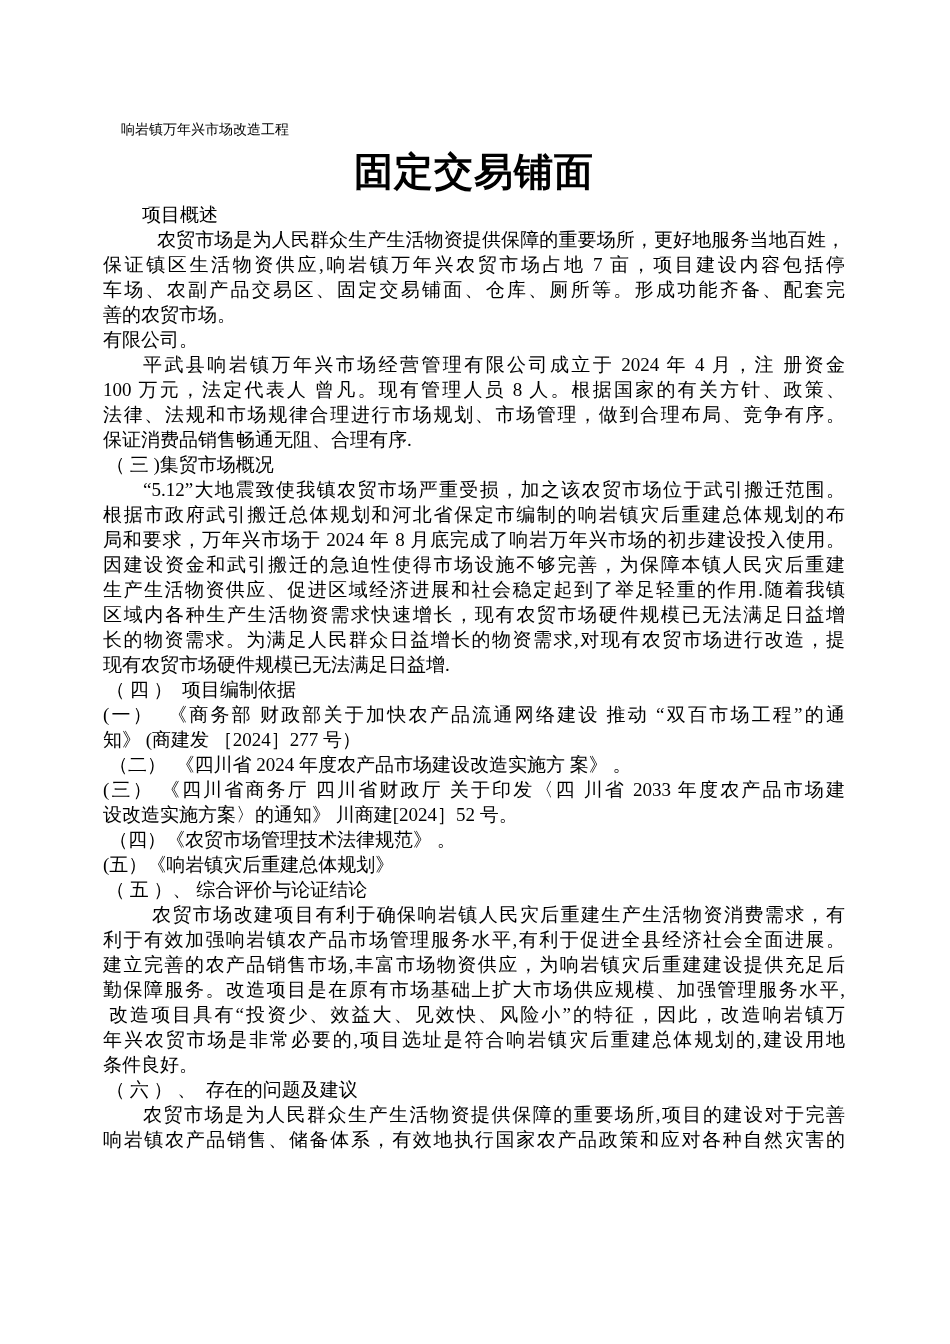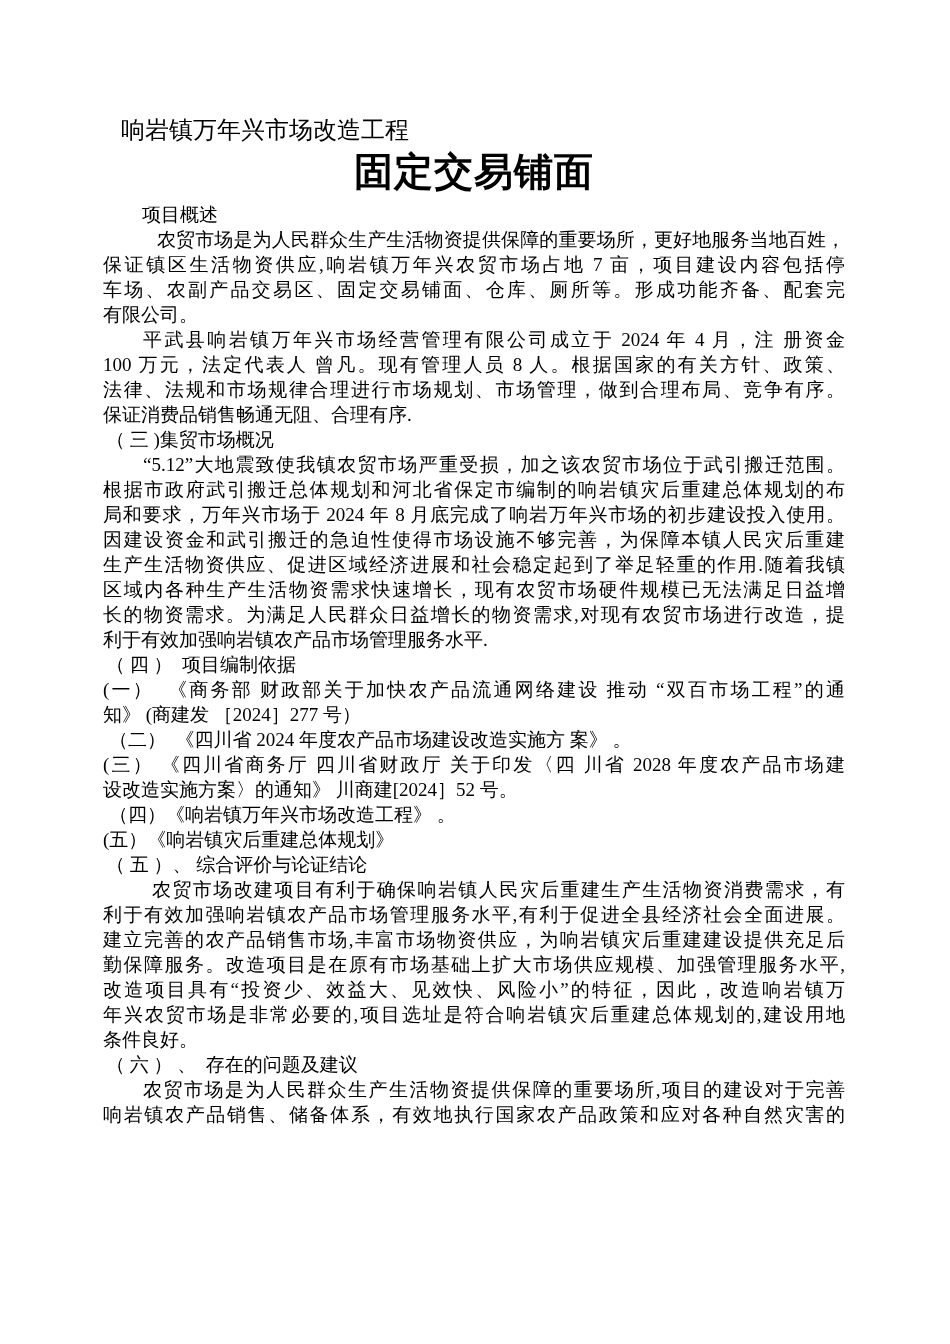--- a/index.html
+++ b/index.html
@@ -14,21 +14,21 @@
     background: #ffffff;
     color: #000000;
     font-family: "Liberation Serif", "DejaVu Serif", serif;
     overflow: hidden;
   }
   .doc-header {
     position: absolute;
     left: 121px;
     top: 117px;
     width: 740px;
-    font-size: 24px;
+    font-size: 14px;
     line-height: 26px;
     white-space: pre;
   }
   .doc-title {
     position: absolute;
     left: 103px;
     top: 146px;
     width: 742px;
     text-align: center;
     font-size: 39px;
@@ -63,47 +63,48 @@
 <div class="page" style="background: rgb(255, 255, 255); color: rgb(0, 0, 0);">
   <div class="doc-header">响岩镇万年兴市场改造工程</div>
 
   <div class="doc-title">固定交易铺面</div>
 
   <div class="doc-body">
       <div class="line" style="padding-left: 39px;">项目概述</div>
       <div class="line full" style="padding-left: 54px;">农贸市场是为人民群众生产生活物资提供保障的重要场所，更好地服务当地百姓，</div>
       <div class="line full" style="padding-left: 0px;">保证镇区生活物资供应,响岩镇万年兴农贸市场占地 7 亩，项目建设内容包括停</div>
       <div class="line full" style="padding-left: 0px;">车场、农副产品交易区、固定交易铺面、仓库、厕所等。形成功能齐备、配套完</div>
+      <div class="line" style="padding-left: 0px;">善的农贸市场。</div>
       <div class="line" style="padding-left: 0px;">有限公司。</div>
       <div class="line full" style="padding-left: 40px;">平武县响岩镇万年兴市场经营管理有限公司成立于 2024 年 4 月，注 册资金</div>
       <div class="line full" style="padding-left: 0px;">100 万元，法定代表人 曾凡。现有管理人员 8 人。根据国家的有关方针、政策、</div>
       <div class="line full" style="padding-left: 0px;">法律、法规和市场规律合理进行市场规划、市场管理，做到合理布局、竞争有序。</div>
       <div class="line" style="padding-left: 0px;">保证消费品销售畅通无阻、合理有序.</div>
       <div class="line" style="padding-left: 3px;">（ 三 )集贸市场概况</div>
       <div class="line full" style="padding-left: 40px;">“5.12”大地震致使我镇农贸市场严重受损，加之该农贸市场位于武引搬迁范围。</div>
       <div class="line full" style="padding-left: 0px;">根据市政府武引搬迁总体规划和河北省保定市编制的响岩镇灾后重建总体规划的布</div>
       <div class="line full" style="padding-left: 0px;">局和要求，万年兴市场于 2024 年 8 月底完成了响岩万年兴市场的初步建设投入使用。</div>
       <div class="line full" style="padding-left: 0px;">因建设资金和武引搬迁的急迫性使得市场设施不够完善，为保障本镇人民灾后重建</div>
       <div class="line full" style="padding-left: 0px;">生产生活物资供应、促进区域经济进展和社会稳定起到了举足轻重的作用.随着我镇</div>
       <div class="line full" style="padding-left: 0px;">区域内各种生产生活物资需求快速增长，现有农贸市场硬件规模已无法满足日益增</div>
       <div class="line full" style="padding-left: 0px;">长的物资需求。为满足人民群众日益增长的物资需求,对现有农贸市场进行改造，提</div>
-      <div class="line" style="padding-left: 0px;">利于有效加强响岩镇农产品市场管理服务水平.</div>
+      <div class="line" style="padding-left: 0px;">现有农贸市场硬件规模已无法满足日益增.</div>
       <div class="line" style="padding-left: 3px;">（ 四 ）  项目编制依据</div>
       <div class="line full" style="padding-left: 0px;">(一）  《商务部 财政部关于加快农产品流通网络建设 推动 “双百市场工程”的通</div>
       <div class="line" style="padding-left: 0px;">知》 (商建发 ［2024］277 号）</div>
       <div class="line" style="padding-left: 6px;">（二）  《四川省 2024 年度农产品市场建设改造实施方 案》 。</div>
-      <div class="line full" style="padding-left: 0px;">(三） 《四川省商务厅 四川省财政厅 关于印发〈四 川省 2028 年度农产品市场建</div>
+      <div class="line full" style="padding-left: 0px;">(三） 《四川省商务厅 四川省财政厅 关于印发〈四 川省 2033 年度农产品市场建</div>
       <div class="line" style="padding-left: 0px;">设改造实施方案〉的通知》 川商建[2024］52 号。</div>
-      <div class="line" style="padding-left: 6px;">（四）《响岩镇万年兴市场改造工程》 。</div>
+      <div class="line" style="padding-left: 6px;">（四）《农贸市场管理技术法律规范》 。</div>
       <div class="line" style="padding-left: 0px;">(五）《响岩镇灾后重建总体规划》</div>
       <div class="line" style="padding-left: 3px;">（ 五 ）、 综合评价与论证结论</div>
       <div class="line full" style="padding-left: 49px;">农贸市场改建项目有利于确保响岩镇人民灾后重建生产生活物资消费需求，有</div>
       <div class="line full" style="padding-left: 0px;">利于有效加强响岩镇农产品市场管理服务水平,有利于促进全县经济社会全面进展。</div>
       <div class="line full" style="padding-left: 0px;">建立完善的农产品销售市场,丰富市场物资供应，为响岩镇灾后重建建设提供充足后</div>
       <div class="line full" style="padding-left: 0px;">勤保障服务。改造项目是在原有市场基础上扩大市场供应规模、加强管理服务水平,</div>
-      <div class="line full" style="padding-left: 0px;">改造项目具有“投资少、效益大、见效快、风险小”的特征，因此，改造响岩镇万</div>
+      <div class="line full" style="padding-left: 0px; margin-left: 6px;">改造项目具有“投资少、效益大、见效快、风险小”的特征，因此，改造响岩镇万</div>
       <div class="line full" style="padding-left: 0px;">年兴农贸市场是非常必要的,项目选址是符合响岩镇灾后重建总体规划的,建设用地</div>
       <div class="line" style="padding-left: 0px;">条件良好。</div>
       <div class="line" style="padding-left: 3px;">（ 六 ） 、  存在的问题及建议</div>
       <div class="line full" style="padding-left: 40px;">农贸市场是为人民群众生产生活物资提供保障的重要场所,项目的建设对于完善</div>
       <div class="line full" style="padding-left: 0px;">响岩镇农产品销售、储备体系，有效地执行国家农产品政策和应对各种自然灾害的</div>
     </div>
 </div>
 
 </body></html>

